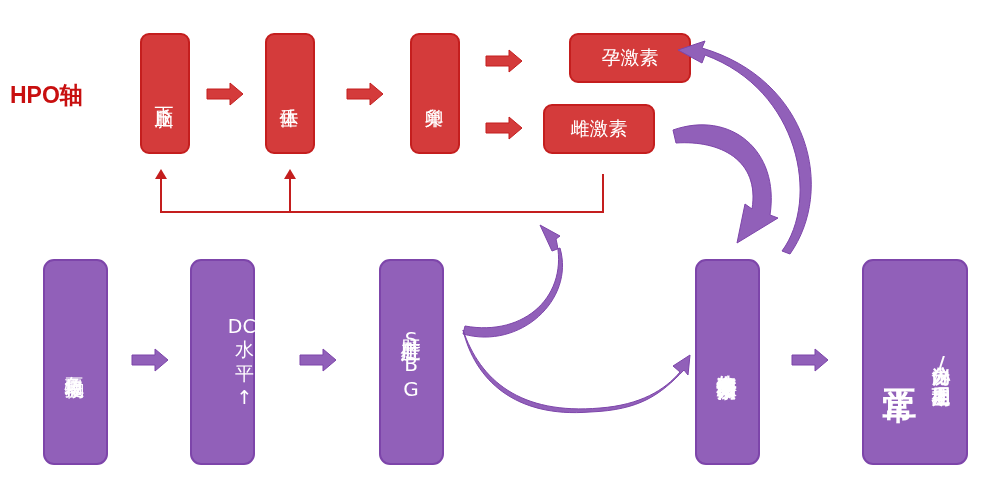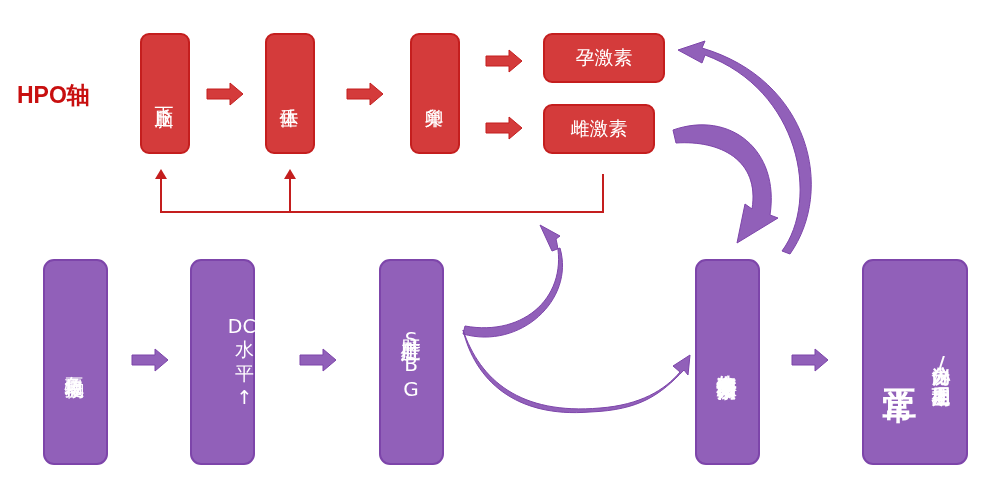--- a/index.html
+++ b/index.html
@@ -3,40 +3,40 @@
   <meta charset="utf-8">
   <style>
     html, body { margin: 0; padding: 0; background: #ffffff; }
     body { width: 993px; height: 500px; position: relative; overflow: hidden;
            font-family: "DejaVu Sans", "Liberation Sans", sans-serif; }
     .box { position: absolute; box-sizing: border-box; border-radius: 9px;
            color: #ffffff; display: flex; align-items: center; justify-content: center; text-align: center; }
     .red { background: #d43b3b; border: 2px solid #c41e1e; }
     .purple { background: #9160b9; border: 2px solid #7d45aa; border-radius: 11px; }
     .vtext { writing-mode: vertical-rl; text-orientation: upright; letter-spacing: 1px; }
-    .hpo { position: absolute; left: 17px; top: 80px; font-size: 23px; font-weight: bold; color: #c80f0f;
+    .hpo { position: absolute; left: 10px; top: 80px; font-size: 23px; font-weight: bold; color: #c80f0f;
            font-family: "Liberation Sans", "DejaVu Sans", sans-serif; }
     svg.overlay { position: absolute; left: 0; top: 0; }
     .t18 { font-size: 19px; }
     .t20 { font-size: 20px; }
     .bold { font-weight: bold; }
     .dci { display: flex; flex-direction: column; align-items: center; font-size: 19px; line-height: 1.25; margin-left: 44px; }
     .final { display: flex; flex-direction: row-reverse; align-items: center; justify-content: center; gap: 6px; }
     .final .small { writing-mode: vertical-rl; text-orientation: upright; font-size: 18px; font-weight: bold; letter-spacing: 0; }
     .final .big { writing-mode: vertical-rl; text-orientation: upright; font-size: 34px; font-weight: bold; }
   </style>
 </head>
 <body>
 
 <div class="hpo">HPO轴</div>
 
 <div class="box red vtext t18" style="left:140px; top:33px; width:50px; height:121px;">下丘脑</div>
 <div class="box red vtext t18" style="left:265px; top:33px; width:50px; height:121px;">垂体</div>
 <div class="box red vtext t18" style="left:410px; top:33px; width:50px; height:121px;">卵巢</div>
-<div class="box red t18" style="left:543px; top:33px; width:122px; height:50px;">孕激素</div>
+<div class="box red t18" style="left:569px; top:33px; width:122px; height:50px;">孕激素</div>
 <div class="box red t18" style="left:543px; top:104px; width:112px; height:50px;">雌激素</div>
 
 <div class="box purple vtext t20" style="left:43px; top:259px; width:65px; height:206px;">角豆提取物</div>
 <div class="box purple" style="left:190px; top:259px; width:65px; height:206px;">
   <div class="dci">
     <span>DCI</span>
     <span>水平</span>
     <span>↑</span>
   </div>
 </div>

